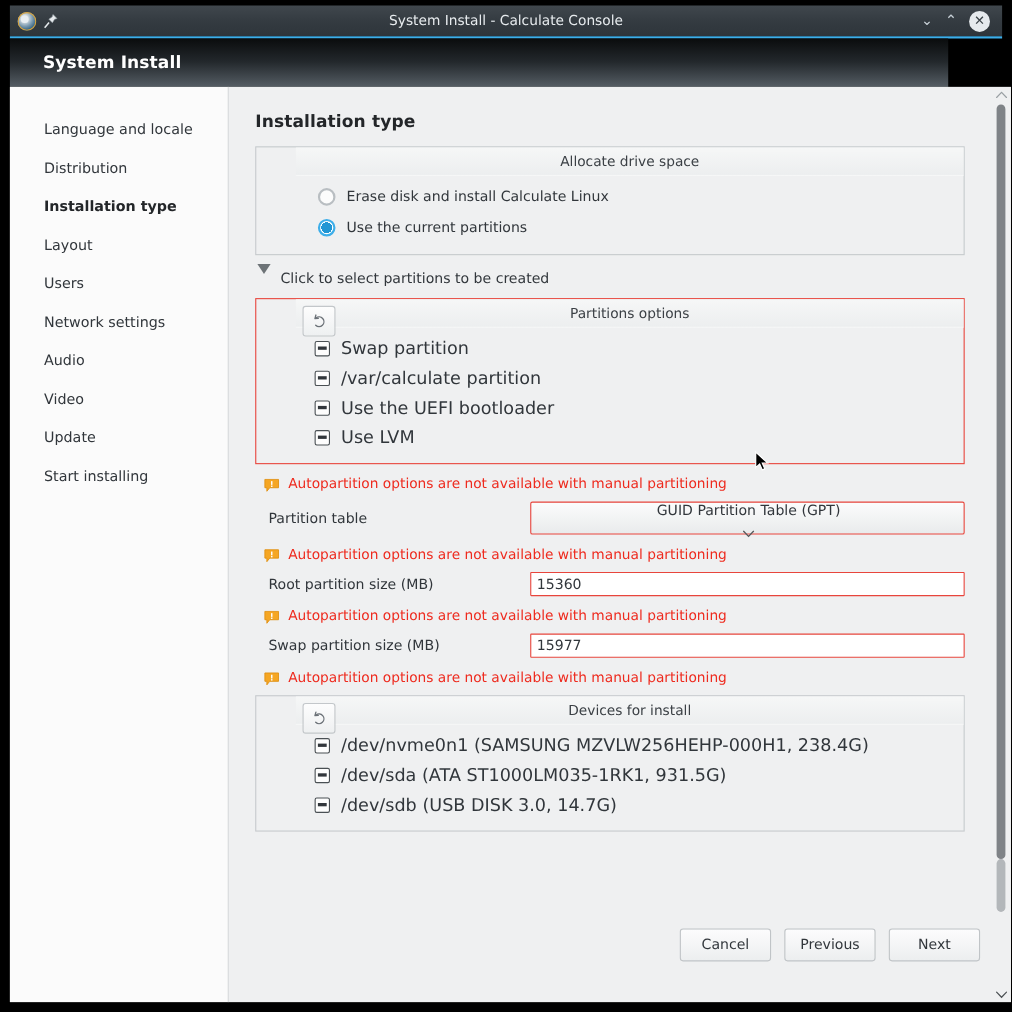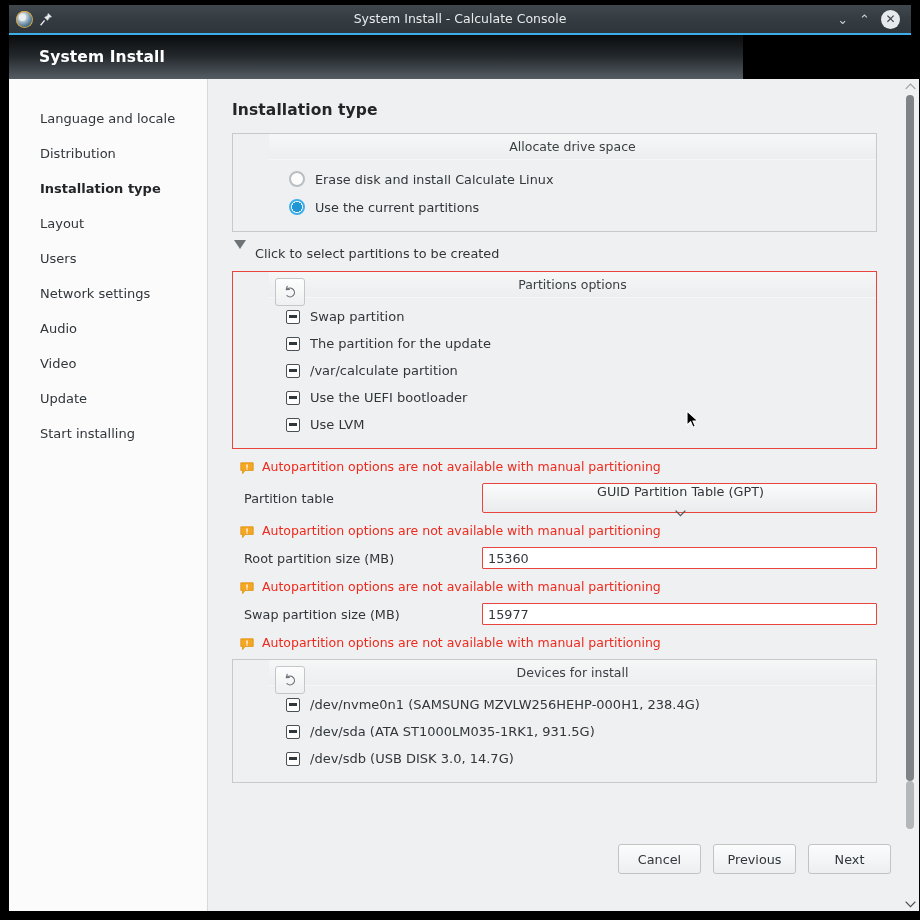--- a/index.html
+++ b/index.html
@@ -50,21 +50,21 @@
   .tb-btn { color: #c9d2d8; font-size: 13px; line-height:1; cursor: default; }
   .tb-close {
     width: 19px; height: 19px; border-radius: 50%;
     background: #e6eaed; color: #3a4247;
     display:flex; align-items:center; justify-content:center;
     font-size: 12px; font-weight: 600;
   }
 
   
   #appheader {
-    position: absolute; left: 9px; top: 35px; width: 734px; height: 44px;
+    position: absolute; left: 9px; top: 35px; width: 853px; height: 44px;
     background: linear-gradient(to bottom, #0a0c0d 0%, #23282c 48%, #555d64 100%);
     display: flex; align-items: center;
   }
   #appheader .h-title {
     color: #ffffff; font-size: 15.5px; font-weight: bold;
     padding-left: 30px; letter-spacing: .1px;
   }
 
   
   #bodywrap {
@@ -126,21 +126,21 @@
   .opt-label { font-size: 12.8px; color: #31363b; }
 
   
   .chk-row { display: flex; align-items: center; height: 27px; padding-left: 17px; }
   .chk {
     width: 14px; height: 14px; border: 1.6px solid #4a5054; border-radius: 2px;
     background: #fdfdfd; margin-right: 10px; flex: none;
     display:flex; align-items:center; justify-content:center;
   }
   .chk .dash { width: 8px; height: 3px; background: #31363b; }
-  .chk-label { font-size: 13px; color: #31363b; }
+  .chk-label { font-size: 16px; color: #31363b; }
 
   
   .disclosure { display:flex; align-items:center; gap: 9px; margin: 14px 0 10px 2px; }
   .tri-down {
     width: 0; height: 0;
     border-left: 6px solid transparent; border-right: 6px solid transparent;
     border-top: 9px solid #6d7377;
   }
   .tri-wrap { position: relative; width: 12px; height: 9px; }
   .tri-wrap::after {
@@ -309,26 +309,20 @@
             <div class="chk-row">
               <span class="chk">
                   <span class="dash"></span>
                 </span>
               <span class="chk-label">Swap partition</span>
             </div>
             <div class="chk-row">
               <span class="chk">
                   <span class="dash"></span>
                 </span>
-              <span class="chk-label">The partition for the update</span>
-            </div>
-            <div class="chk-row">
-              <span class="chk">
-                  <span class="dash"></span>
-                </span>
               <span class="chk-label">/var/calculate partition</span>
             </div>
             <div class="chk-row">
               <span class="chk">
                   <span class="dash"></span>
                 </span>
               <span class="chk-label">Use the UEFI bootloader</span>
             </div>
             <div class="chk-row">
               <span class="chk">

